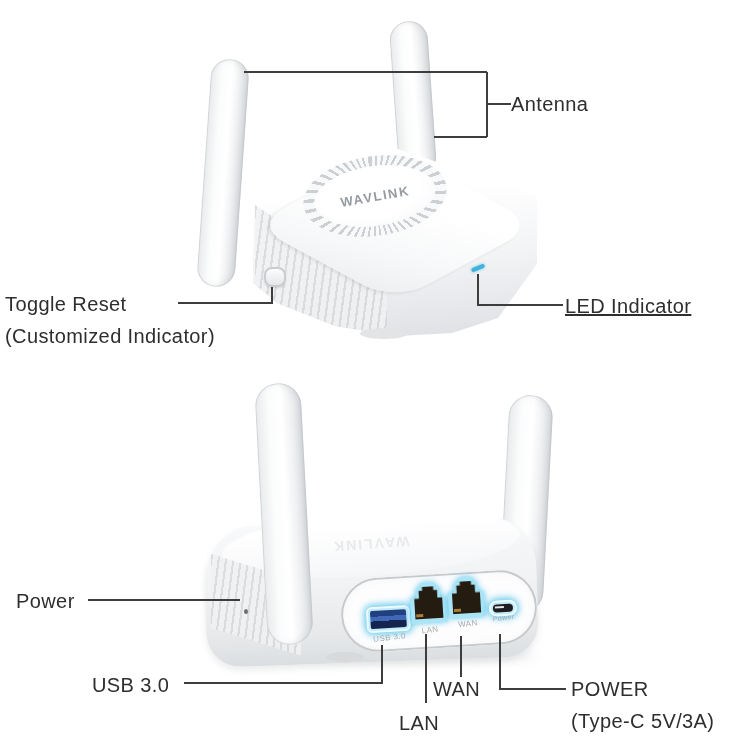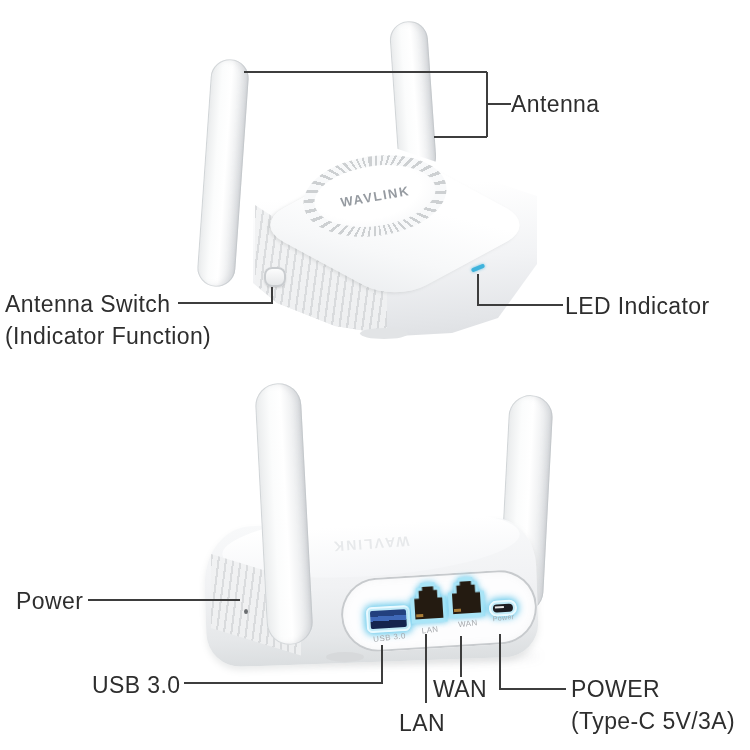--- a/index.html
+++ b/index.html
@@ -2,21 +2,21 @@
 <html><head>
 <meta charset="utf-8">
 <style>
   html,body{margin:0;padding:0;background:#fff;}
   #canvas{
     position:relative;width:750px;height:750px;background:#ffffff;overflow:hidden;
     font-family:"Liberation Sans","DejaVu Sans",sans-serif;color:#2e2e2e;
   }
   
   .callout-label{
-    position:absolute;font-size:23px;line-height:32px;letter-spacing:.4px;
+    position:absolute;font-size:20px;line-height:32px;letter-spacing:.4px;
     color:#2e2e2e;font-weight:400;white-space:nowrap;
   }
   
   .antenna{
     position:absolute;border-radius:20px;
     background:linear-gradient(90deg,#e9ebec 0%,#fbfcfc 30%,#ffffff 55%,#e6e8ea 92%,#d8dadc 100%);
     box-shadow:inset 0 0 0 1px rgba(190,194,198,.55), inset -4px 0 6px rgba(160,165,170,.25);
   }
   
   .top-body-wrap{
@@ -185,25 +185,25 @@
     <path d="M88 600 H240"></path>
     <path d="M184 683 H382 V645"></path>
     <path d="M426 634 V703"></path>
     <path d="M461 636 V677"></path>
     <path d="M500 634 V689 H566"></path>
   </svg>
 
   <div class="callout-label" style="left:511px;top:88px;">Antenna</div>
 
   <div class="callout-label" style="left:5px;top:288px;">
-    <div>Antenna Switch</div>
-    <div>(Indicator Function)</div>
-  </div>
-
-  <div class="callout-label" style="left:565px;top:290px;">LED Indicator</div>
+    <div>Toggle Reset</div>
+    <div>(Customized Indicator)</div>
+  </div>
+
+  <div class="callout-label" style="left:565px;top:290px;text-decoration:underline;">LED Indicator</div>
 
   <div class="callout-label" style="left:16px;top:585px;">Power</div>
 
   <div class="callout-label" style="left:92px;top:669px;">USB 3.0</div>
 
   <div class="callout-label" style="left:399px;top:707px;">LAN</div>
 
   <div class="callout-label" style="left:433px;top:673px;">WAN</div>
 
   <div class="callout-label" style="left:571px;top:673px;">

